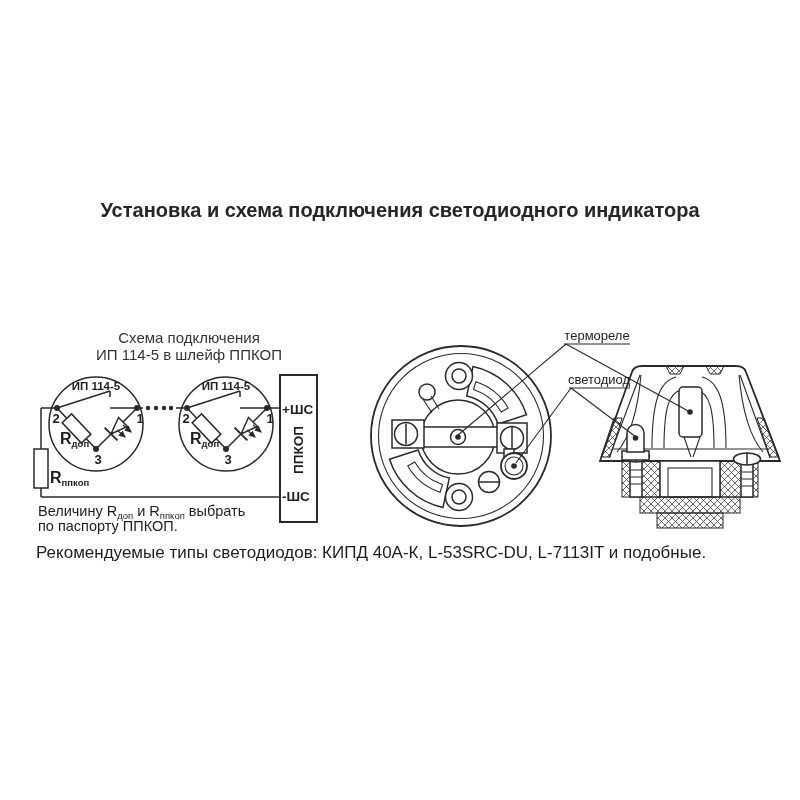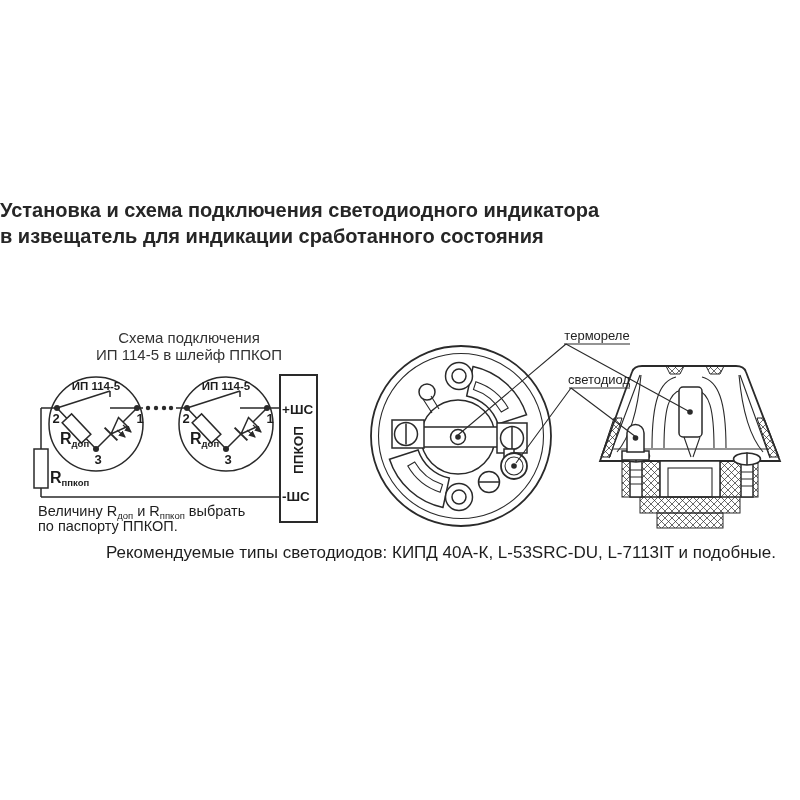--- a/index.html
+++ b/index.html
@@ -1,20 +1,20 @@
 <!DOCTYPE html>
 <html><head>
 <meta charset="utf-8">
 <style>
   html,body{margin:0;padding:0;background:#ffffff;}
   .page{position:relative;width:800px;height:800px;background:#ffffff;overflow:hidden;
         font-family:"Liberation Sans",sans-serif;}
-  .title{position:absolute;top:197px;left:0;width:800px;text-align:left;
+  .title{position:absolute;top:197px;left:0;width:800px;text-align:center;
          font-size:20px;font-weight:bold;color:#262626;line-height:26px;letter-spacing:0;}
-  .footer{position:absolute;top:543px;left:36px;width:740px;text-align:right;
+  .footer{position:absolute;top:543px;left:36px;width:740px;text-align:left;
           font-size:17px;color:#1d1d1d;}
   svg{position:absolute;top:0;left:0;font-family:"Liberation Sans",sans-serif;}
   
   .s  {stroke:#2a2a2a;fill:none;stroke-width:1.5;}
   .s2 {stroke:#2a2a2a;fill:none;stroke-width:2;}
   .s1 {stroke:#2a2a2a;fill:none;stroke-width:1.1;}
   .sf {stroke:#2a2a2a;fill:#ffffff;stroke-width:1.5;}
   .sf2{stroke:#2a2a2a;fill:#ffffff;stroke-width:1.8;}
   .sh {fill:url(#xh);stroke:#2a2a2a;stroke-width:1;}
   .dot{fill:#2a2a2a;stroke:none;}
@@ -30,21 +30,20 @@
   .shs {font-weight:bold;font-size:13.5px;}
   .clb {font-size:13px;fill:#222222;}
 </style>
 </head>
 <body>
 
 <div class="page">
 
   <div class="title">
     <div>Установка и схема подключения светодиодного индикатора</div>
-    <div>в извещатель для индикации сработанного состояния</div>
   </div>
 
   <svg width="800" height="800" viewBox="0 0 800 800">
     <defs>
       <pattern id="xh" width="7" height="7" patternUnits="userSpaceOnUse">
         <path d="M0,7 L7,0 M0,0 L7,7" stroke="#2a2a2a" stroke-width="0.7"></path>
       </pattern>
       <marker id="ah" markerWidth="8" markerHeight="8" refX="5.5" refY="3" orient="auto">
         <path d="M0,0 L6.5,3 L0,6 Z" fill="#2a2a2a"></path>
       </marker>

